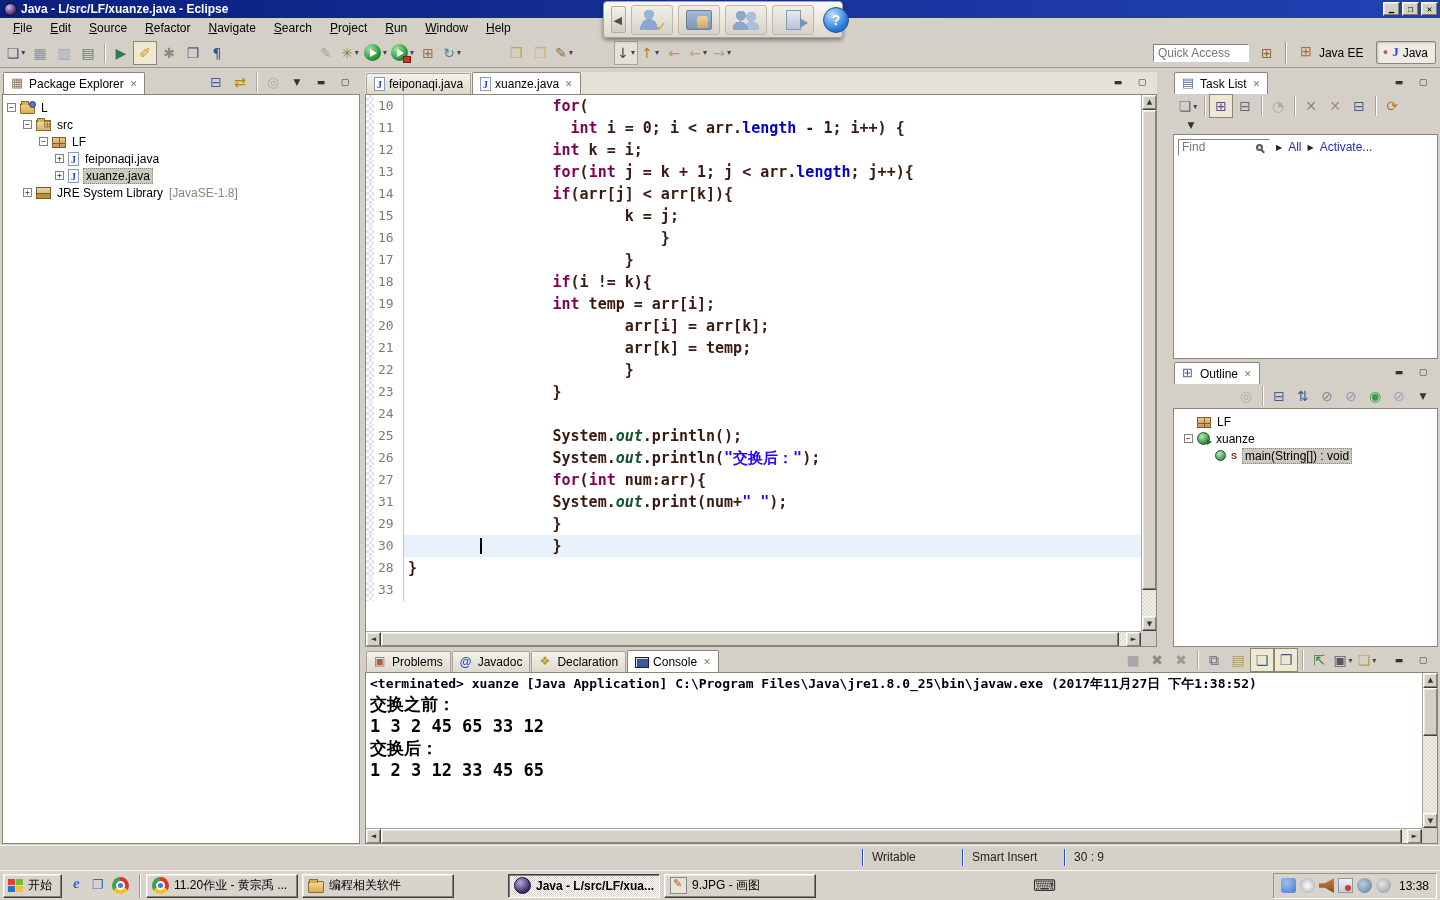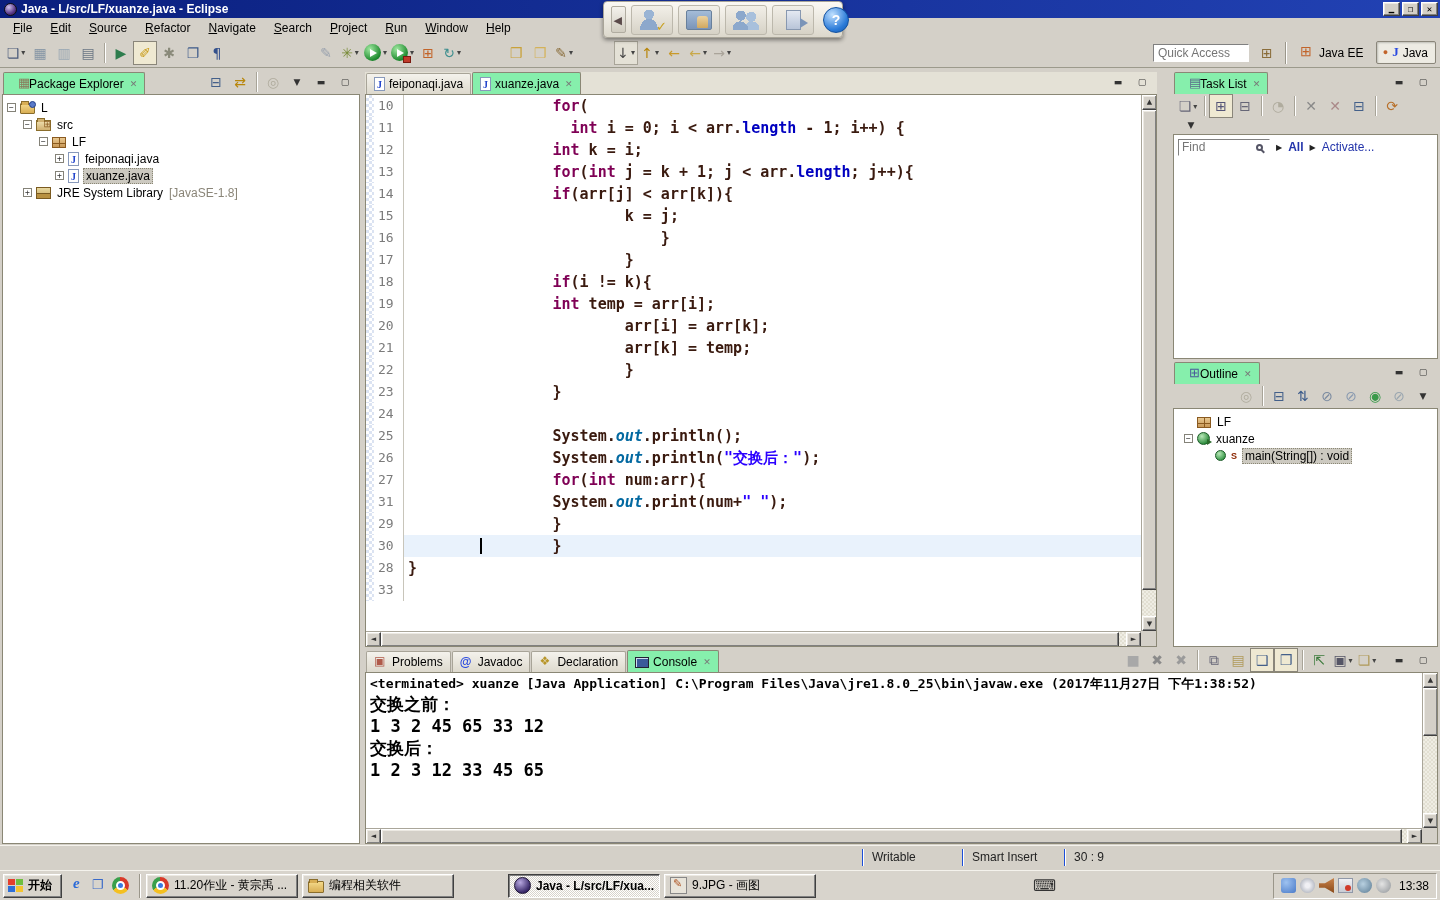--- a/index.html
+++ b/index.html
@@ -78,21 +78,21 @@
     radial-gradient(ellipse at 28% 100%,#8ca8cc 0 8px,transparent 8px),
     radial-gradient(ellipse at 72% 100%,#a8c0dc 0 8px,transparent 8px);}
   .session-doc-icon{width:15px;background:linear-gradient(#e4e9f2,#b8c4d8);border:1px solid #8898b0;margin:0 6px;}
   .session-doc-icon::after{content:"";position:absolute;right:-8px;bottom:1px;width:0;height:0;
     border-top:5px solid transparent;border-bottom:5px solid transparent;border-left:8px solid #7a94b8;}
   
   .pane{position:absolute;background:#d4d0c8;}
   .tabrow{height:22px;display:flex;align-items:flex-end;gap:1px;padding-left:1px;position:relative;}
   .tab{height:21px;display:flex;align-items:center;gap:4px;padding:0 7px;white-space:nowrap;
     border:1px solid #a8a498;border-bottom:none;border-radius:2px 2px 0 0;background:linear-gradient(#f4f2ec,#ddd9cd);}
-  .tab.active{background:#86efac;height:22px;z-index:2;border-color:#8a8775;text-align:center;}
+  .tab.active{background:#ffffff;height:22px;z-index:2;border-color:#8a8775;}
   .tclose{color:#777;font:bold 9px "DejaVu Sans",sans-serif;margin-left:2px;}
   .tabrow-tools{margin-left:auto;display:flex;align-items:center;padding-right:3px;}
   .pane-content{position:absolute;left:0;right:0;bottom:0;background:#fff;border:1px solid #8a8775;overflow:hidden;}
   .tic{width:14px;height:14px;position:relative;flex:none;display:inline-block;}
   .explorer-icon::after{content:"▦";color:#8a795a;font-size:13px;position:absolute;top:-2px;}
   .tasklist-icon::after{content:"▤";color:#5a6a8a;font-size:13px;position:absolute;top:-2px;}
   .outline-icon::after{content:"⊞";color:#4a5a9a;font-size:13px;position:absolute;top:-2px;}
   .problems-icon::after{content:"▣";color:#b05a4a;font-size:12px;position:absolute;top:-1px;}
   .javadoc-icon::after{content:"@";color:#2a4ae0;font:bold 12px "Liberation Sans",sans-serif;position:absolute;top:0;}
   .declaration-icon::after{content:"❖";color:#b8962a;font-size:12px;position:absolute;top:-1px;}
@@ -133,21 +133,21 @@
   .annot{width:8px;flex:none;background:#fff;
     background-image:linear-gradient(45deg,#dbe3f2 25%,transparent 25%,transparent 75%,#dbe3f2 75%),
       linear-gradient(45deg,#dbe3f2 25%,transparent 25%,transparent 75%,#dbe3f2 75%);
     background-size:6px 6px;background-position:0 0,3px 3px;}
   .lnum{width:30px;flex:none;background:#fff;color:#7b7b7b;font:13px/22px "DejaVu Sans Mono",monospace;
     padding-left:4px;border-right:1px solid #c8c5ba;}
   .ltext{flex:1;position:relative;padding-left:4px;color:#3a1a0f;}
   .cline.cur .ltext{background:#e9f2fc;}
   .kw{color:#7f0055;}
   .pl{color:#3a1a0f;}
-  .fd{color:#0369a1;font-style:italic;}
+  .fd{color:#14532d;font-style:italic;}
   .bl{color:#0000c0;}
   .st{color:#2a00ff;}
   .caret{position:absolute;left:calc(8ch + 4px);top:3px;width:2px;height:16px;background:#000;}
   
   .sb-track{position:absolute;background:#efede4;
     background-image:linear-gradient(45deg,#e2dfd2 25%,transparent 25%,transparent 75%,#e2dfd2 75%),
       linear-gradient(45deg,#e2dfd2 25%,transparent 25%,transparent 75%,#e2dfd2 75%);
     background-size:4px 4px;background-position:0 0,2px 2px;}
   .sb-v{width:15px;top:0;bottom:15px;right:0;border-left:1px solid #aaa69a;}
   .sb-h{height:15px;left:0;right:15px;bottom:0;border-top:1px solid #aaa69a;}
@@ -165,30 +165,30 @@
   .tl-toolbar{height:24px;display:flex;align-items:center;padding-left:3px;}
   .tl-menurow{height:15px;display:flex;align-items:center;padding-left:6px;}
   .findrow{height:24px;display:flex;align-items:center;gap:6px;padding:3px 4px;background:#fff;}
   .find-box{width:92px;height:17px;border:1px solid;border-color:#808080 #fff #fff #808080;background:#fff;
     display:flex;align-items:center;}
   .find-input{flex:1;border:none;outline:none;font:12px "Liberation Sans",sans-serif;color:#888;padding:0 3px;min-width:0;}
   .mag{width:7px;height:7px;border:2px solid #556;border-radius:50%;position:relative;margin-right:6px;flex:none;}
   .mag::after{content:"";position:absolute;width:5px;height:2px;background:#556;transform:rotate(45deg);right:-4px;bottom:-3px;}
   .lnk-tri{font-size:8px;color:#222;}
   .lnk{color:#2233aa;}
-  .lnk.b{font-weight:bold;}
+  .lnk.b{font-weight:normal;}
   
   .statusbar{position:absolute;left:0;top:845px;width:1440px;height:23px;background:#d4d0c8;
     border-top:1px solid #f4f2ec;}
   .st-cell{position:absolute;top:3px;height:17px;line-height:17px;padding-left:9px;color:#222;
     border-left:1px solid #1d4ed8;box-shadow:inset 1px 0 0 #fff;}
   
   .taskbar{position:absolute;left:0;top:870px;width:1440px;height:30px;background:#d8d4cc;
     border-top:1px solid #f4f2ec;display:flex;align-items:center;padding:0 3px;gap:3px;}
-  .startbtn{height:24px;padding:0 9px 0 4px;display:flex;align-items:center;gap:5px;font-weight:bold;flex:none;
+  .startbtn{height:24px;padding:0 9px 0 4px;display:flex;align-items:center;gap:5px;font-weight:normal;flex:none;
     background:#d8d4cc;border:1px solid;border-color:#fff #404040 #404040 #fff;box-shadow:inset -1px -1px 0 #808080,inset 1px 1px 0 #ece9e2;}
   .flag{width:15px;height:13px;display:grid;grid-template-columns:1fr 1fr;grid-template-rows:1fr 1fr;gap:1px;flex:none;}
   .flag span:nth-child(1){background:#e3402e;}
   .flag span:nth-child(2){background:#6fbf3f;}
   .flag span:nth-child(3){background:#2e6fd8;}
   .flag span:nth-child(4){background:#f4c430;}
   .qlaunch{display:flex;align-items:center;gap:4px;padding:0 5px;flex:none;}
   .ql-ic,.tbi{width:17px;height:17px;position:relative;flex:none;display:inline-block;}
   .tb-sep{width:2px;height:24px;border-left:1px solid #9a968a;border-right:1px solid #fff;margin:0 2px;flex:none;}
   .taskbtn{height:24px;width:152px;display:flex;align-items:center;gap:5px;padding:0 5px;flex:none;overflow:hidden;

